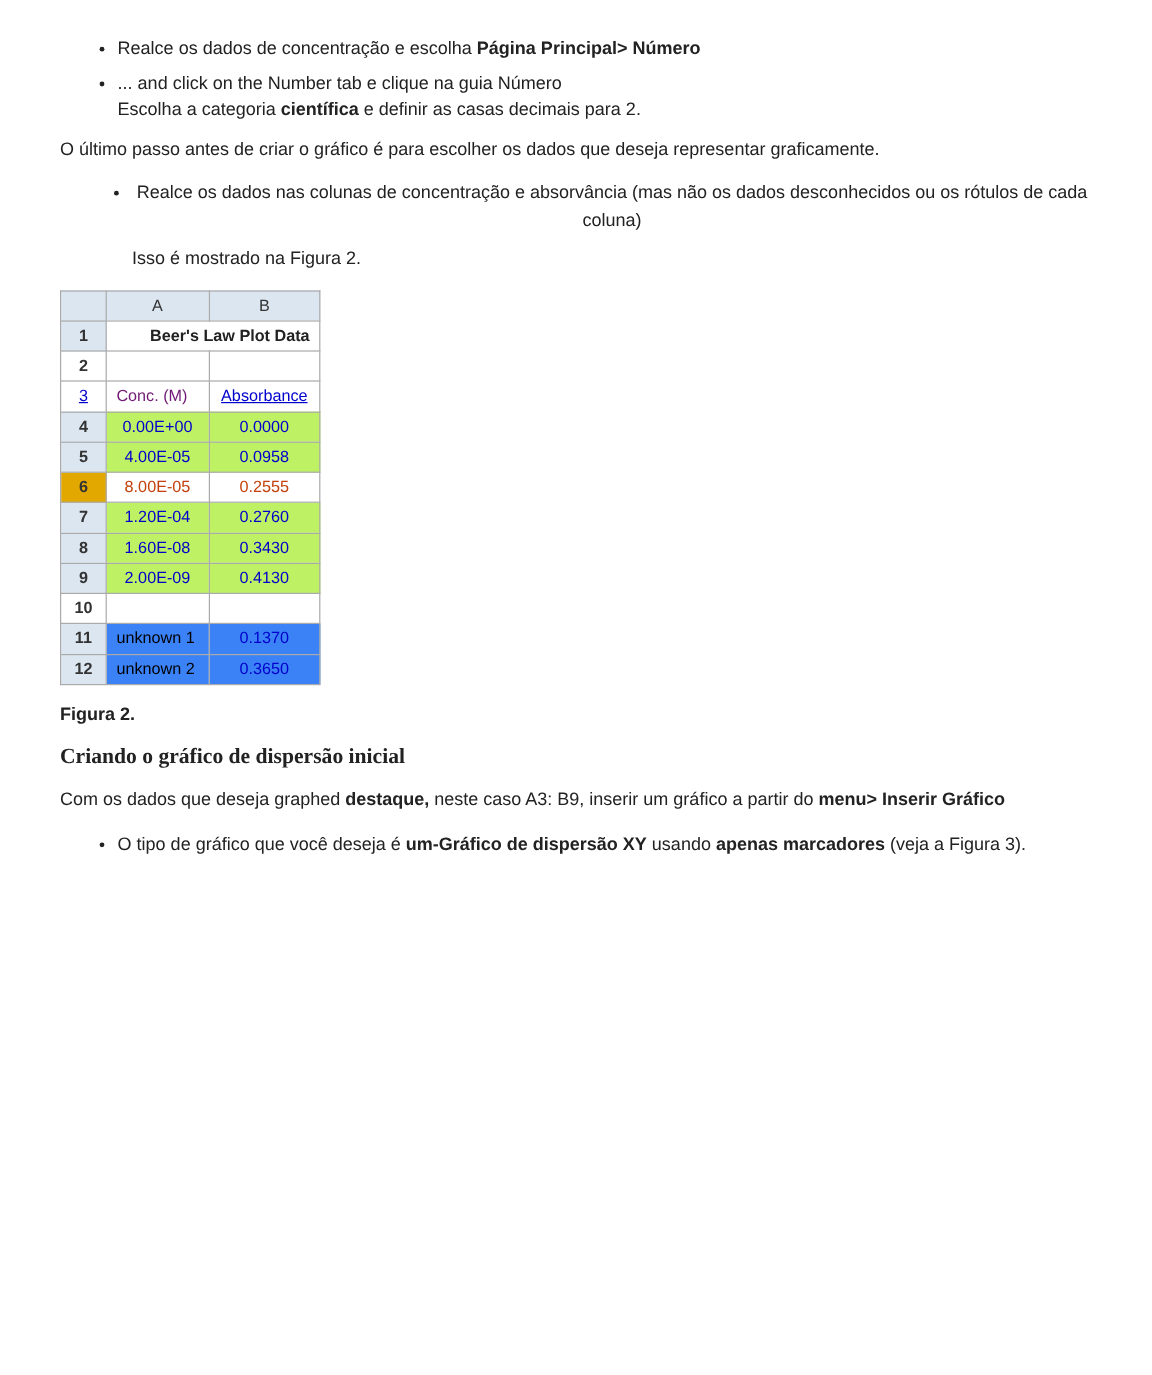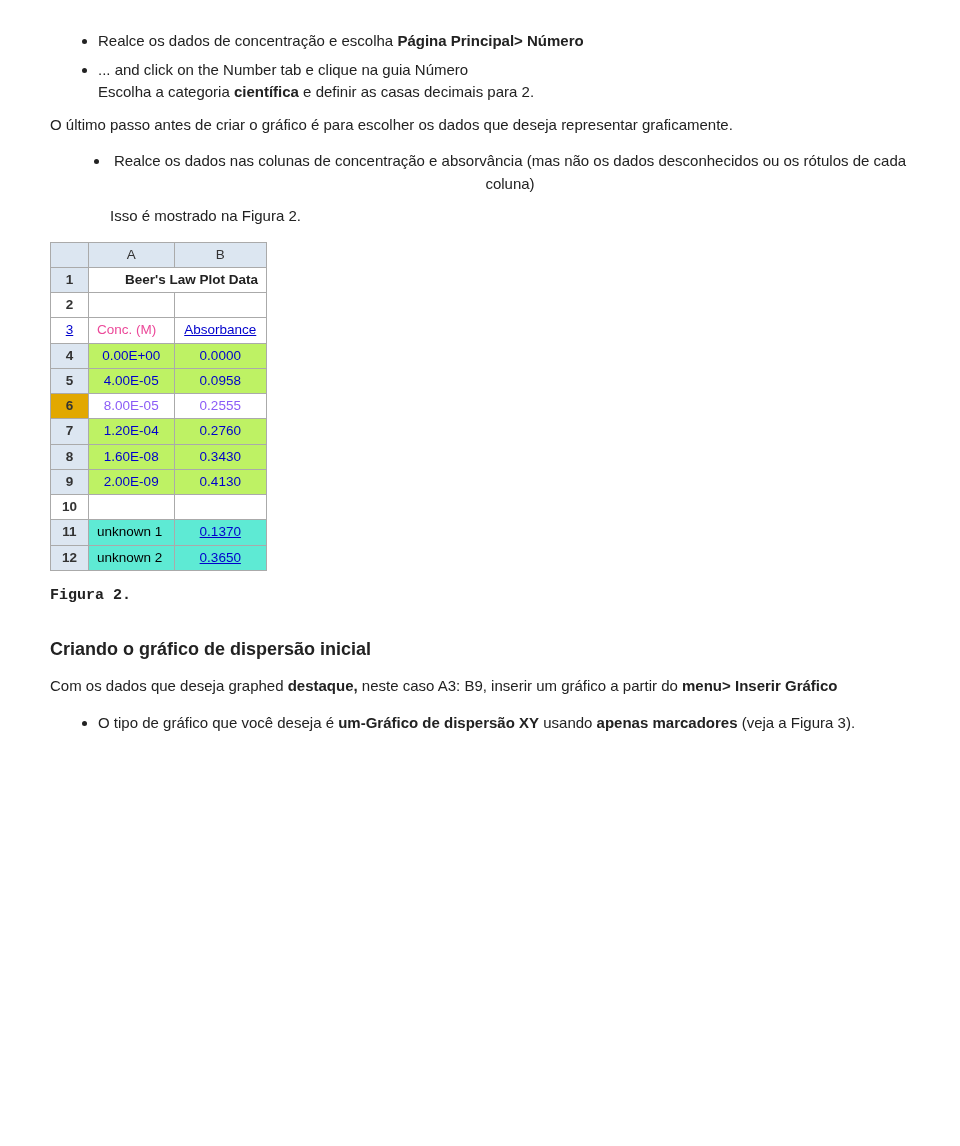--- a/index.html
+++ b/index.html
@@ -26,29 +26,29 @@
       margin-left: 60px;
       margin-bottom: 10px;
       text-align: center;
     }
     .sub-bullet li {
       list-style: disc;
       margin-bottom: 6px;
     }
     .figure-label {
       font-weight: bold;
-      margin-bottom: 29px;
+      margin-bottom: 10px;
       margin-top: 8px;
-      font-family: Liberation Mono, monospace;
     }
     .section-heading {
       font-size: 18px;
       font-weight: bold;
       margin-bottom: 12px;
       margin-top: 6px;
+      font-family: Liberation Serif, serif;
     }
     
     .spreadsheet-wrapper {
       margin: 14px 0 14px 0;
     }
     .spreadsheet {
       border-collapse: collapse;
       font-size: 13.5px;
       font-family: Arial, sans-serif;
     }
@@ -93,58 +93,57 @@
     
     .spreadsheet .header-row td {
       background: #fff;
       font-weight: normal;
       color: #0000cc;
       text-decoration: underline;
     }
     .spreadsheet .header-row td.left-label {
       text-align: left;
       text-decoration: none;
-      color: #ec4899;
+      color: #701a75;
       font-weight: normal;
     }
     
     .spreadsheet .data-row td {
       background: #bef264;
       color: #0000cc;
     }
     .spreadsheet .data-row td.row-num {
       background: #dce6f1;
       color: #333;
     }
     
     .spreadsheet .highlight-row td.row-num {
       background: #e2a800;
       color: #333;
     }
     .spreadsheet .highlight-row td {
       background: #fff;
-      color: #8b5cf6;
+      color: #c2410c;
     }
     
     .spreadsheet .unknown-row td {
-      background: #5eead4;
+      background: #3b82f6;
       color: #000;
     }
     .spreadsheet .unknown-row td.row-num {
       background: #dce6f1;
       color: #333;
     }
     .spreadsheet .unknown-row td.text-cell {
       text-align: left;
       color: #000;
       text-decoration: none;
     }
     .spreadsheet .unknown-row td.num-cell {
       color: #0000cc;
-      text-decoration: underline;
     }
   </style>
 </head>
 <body>
 
 <ul class="bullet-list">
   <li>
     Realce os dados de concentração e escolha <strong>Página Principal&gt; Número</strong>
   </li>
   <li>

